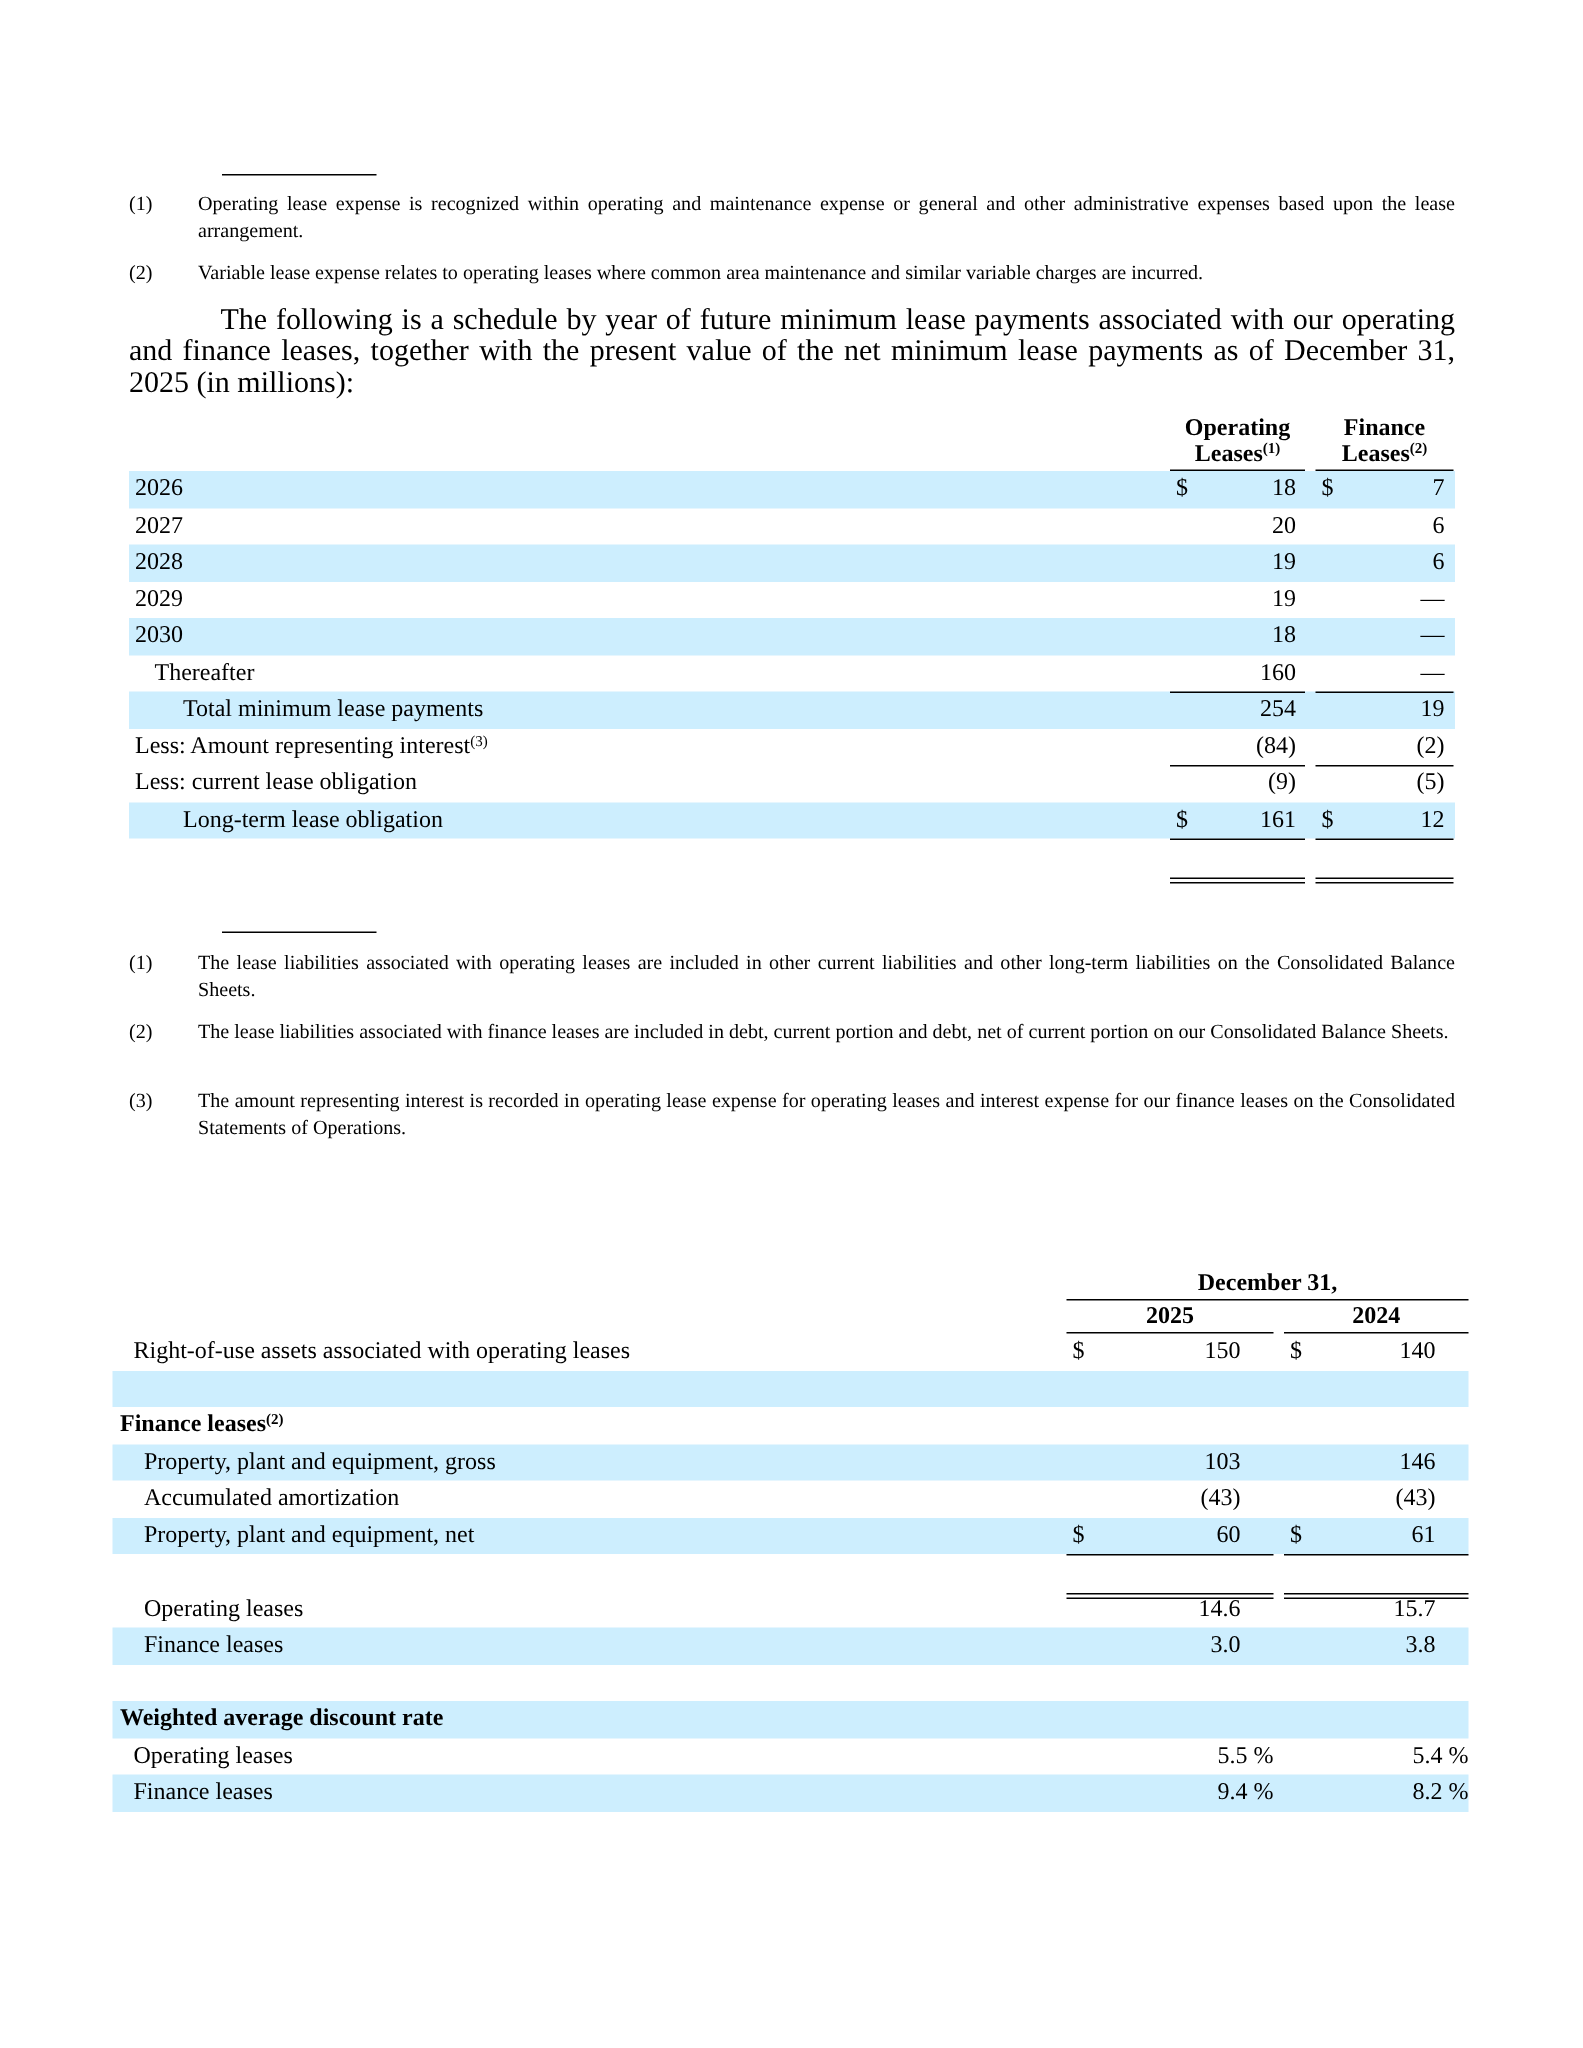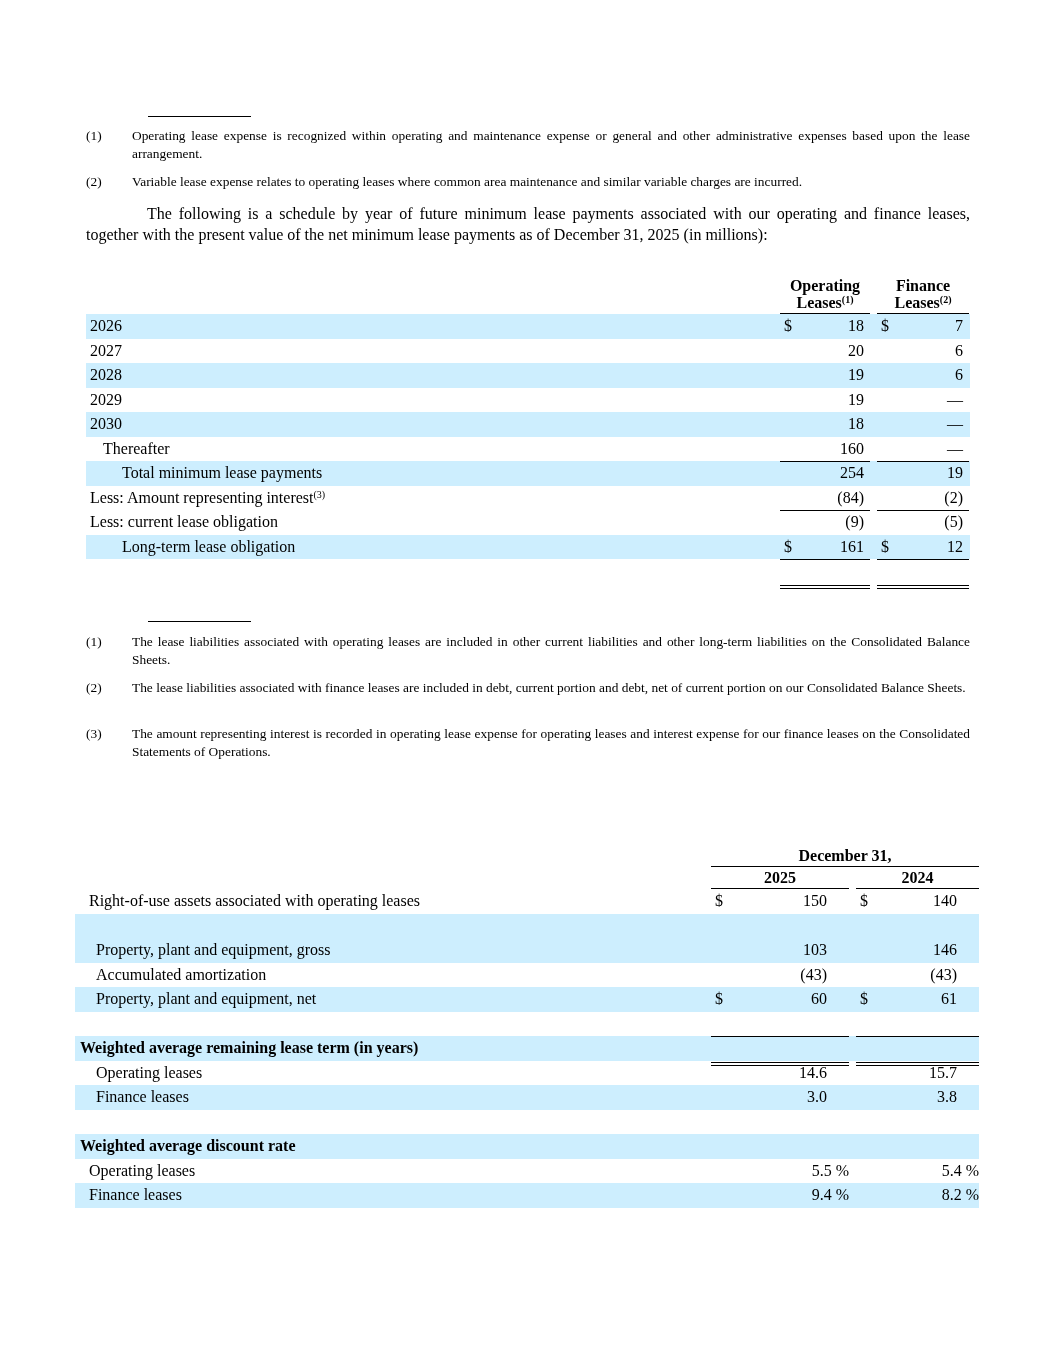--- a/index.html
+++ b/index.html
@@ -2,21 +2,21 @@
 <html><head>
 <meta charset="utf-8">
 <style>
   html, body { margin:0; padding:0; background:#ffffff; }
   body { width:1055px; height:1365px; position:relative; font-family:"Liberation Serif", serif; color:#000; }
   .page { position:absolute; left:0; top:0; width:1055px; height:1365px; }
   .rule { position:absolute; height:1px; background:#000; }
   .fn { position:absolute; left:86px; width:884px; font-size:13.4px; line-height:18px; text-align:justify; }
   .fn .num { position:absolute; left:0; top:0; }
   .fn .txt { margin-left:46px; display:block; text-align:justify; }
-  .para { position:absolute; left:86px; width:884px; font-size:16px; line-height:21px; text-align:justify; text-indent:61px; }
+  .para { position:absolute; left:86px; width:884px; font-size:20px; line-height:21px; text-align:justify; text-indent:61px; }
   .t1 { position:absolute; left:86px; width:884px; }
   .row { position:relative; height:24.5px; font-size:16px; line-height:24.5px; }
   .row.shade { background:#cdeefe; }
   .row .lbl { position:absolute; left:4px; top:0; white-space:nowrap; }
   .cell { position:absolute; top:0; height:24.5px; }
   .cur { position:absolute; }
   .val { position:absolute; text-align:right; }
   .hdr { position:absolute; font-weight:bold; text-align:center; font-size:16px; line-height:17px; }
   sup { font-size:10px; line-height:0; vertical-align:5px; }
   .pagenum { position:absolute; left:0; width:1055px; top:1322px; text-align:center; font-size:16px; }
@@ -212,20 +212,31 @@
         <div class="row shade">
           <div class="cell" style="left:636px; width:138px;">
             <span class="cur" style="left:4px;"></span>
             <span class="val" style="right:22px;"></span>
           </div>
           <div class="cell" style="left:781px; width:123px;">
             <span class="cur" style="left:4px;"></span>
             <span class="val" style="right:22px;"></span>
           </div>
         </div>
+        <div class="row">
+          <span class="lbl" style="left:5px;font-weight:bold;"><span>Finance leases</span><sup>(2)</sup></span>
+          <div class="cell" style="left:636px; width:138px;">
+            <span class="cur" style="left:4px;"></span>
+            <span class="val" style="right:22px;"></span>
+          </div>
+          <div class="cell" style="left:781px; width:123px;">
+            <span class="cur" style="left:4px;"></span>
+            <span class="val" style="right:22px;"></span>
+          </div>
+        </div>
         <div class="row shade">
           <span class="lbl" style="left:21px;"><span>Property, plant and equipment, gross</span></span>
           <div class="cell" style="left:636px; width:138px;">
             <span class="cur" style="left:4px;"></span>
             <span class="val" style="right:22px;">103</span>
           </div>
           <div class="cell" style="left:781px; width:123px;">
             <span class="cur" style="left:4px;"></span>
             <span class="val" style="right:22px;">146</span>
           </div>
@@ -246,31 +257,20 @@
           <div class="cell" style="left:636px; width:138px;">
             <span class="cur" style="left:4px;">$</span>
             <span class="val" style="right:22px;">60</span>
           </div>
           <div class="cell" style="left:781px; width:123px;">
             <span class="cur" style="left:4px;">$</span>
             <span class="val" style="right:22px;">61</span>
           </div>
         </div>
         <div class="row">
-          <div class="cell" style="left:636px; width:138px;">
-            <span class="cur" style="left:4px;"></span>
-            <span class="val" style="right:22px;"></span>
-          </div>
-          <div class="cell" style="left:781px; width:123px;">
-            <span class="cur" style="left:4px;"></span>
-            <span class="val" style="right:22px;"></span>
-          </div>
-        </div>
-        <div class="row shade">
-          <span class="lbl" style="left:5px;font-weight:bold;"><span>Weighted average remaining lease term (in years)</span></span>
           <div class="cell" style="left:636px; width:138px;">
             <span class="cur" style="left:4px;"></span>
             <span class="val" style="right:22px;"></span>
           </div>
           <div class="cell" style="left:781px; width:123px;">
             <span class="cur" style="left:4px;"></span>
             <span class="val" style="right:22px;"></span>
           </div>
         </div>
         <div class="row">

